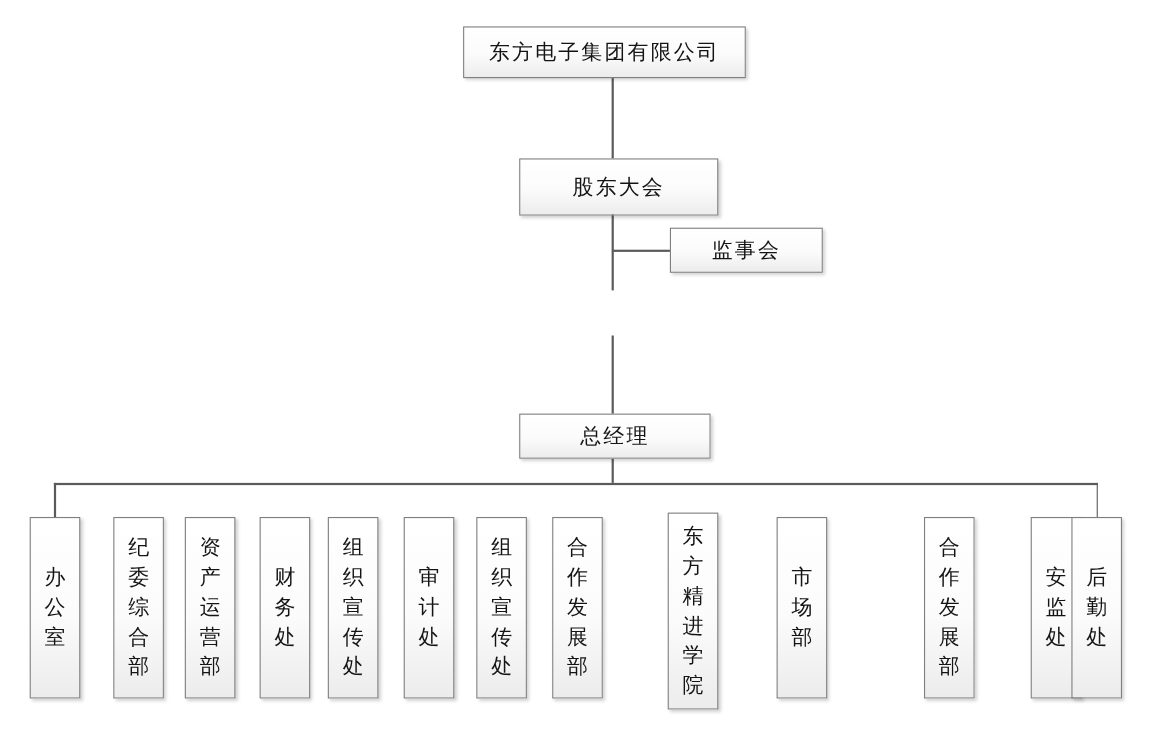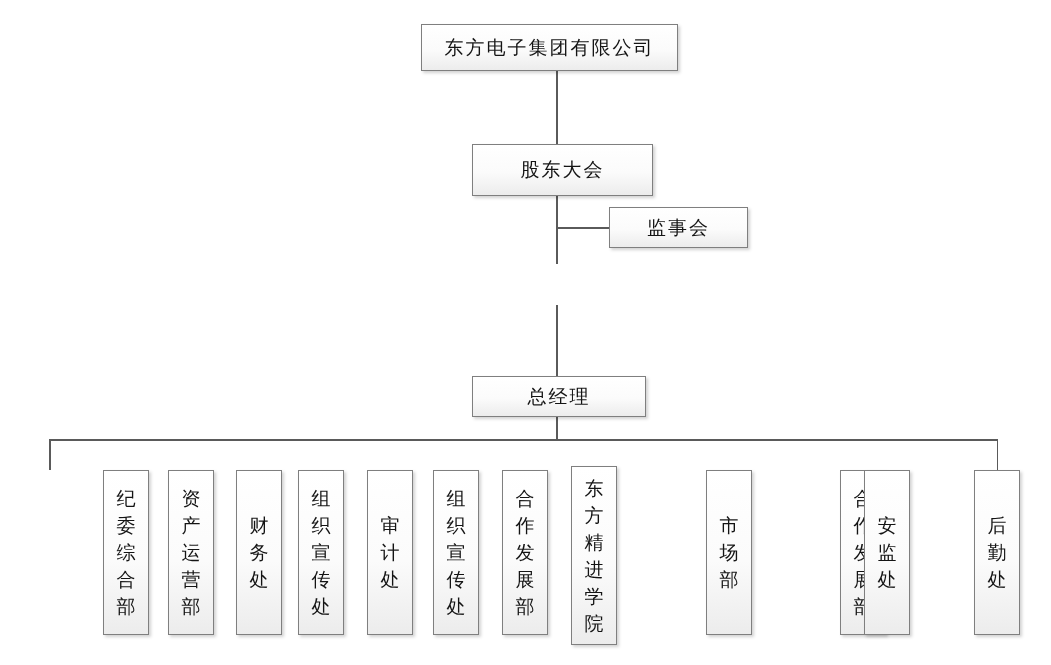--- a/index.html
+++ b/index.html
@@ -39,20 +39,21 @@
   }
   .box.vbox {
     left: 0;
     top: 470px;
     width: 46px;
     height: 165px;
   }
   .box.vbox.tall {
     top: 466px;
     height: 179px;
+    margin-left: 36px;
   }
   .box.vbox span {
     display: block;
     width: 1.06em;
     margin: 0 auto;
     font-size: 19px;
     line-height: 27px;
     text-align: center;
     word-break: break-all;
   }
@@ -81,20 +82,23 @@
 
   <div class="box hbox" style="left:609px; top:207px; width:139px; height:41px">
     <span>监事会</span>
   </div>
 
 
   <div class="box hbox" style="left:472px; top:376px; width:174px; height:41px">
     <span>总经理</span>
   </div>
 
+  <div class="box vbox" style="left:27px">
+    <span>办公室</span>
+  </div>
   <div class="box vbox" style="left:103px">
     <span>纪委综合部</span>
   </div>
   <div class="box vbox" style="left:168px">
     <span>资产运营部</span>
   </div>
   <div class="box vbox" style="left:236px">
     <span>财务处</span>
   </div>
   <div class="box vbox" style="left:298px">
@@ -111,20 +115,20 @@
   </div>
   <div class="box vbox tall" style="left:571px">
     <span>东方精进学院</span>
   </div>
   <div class="box vbox" style="left:706px">
     <span>市场部</span>
   </div>
   <div class="box vbox" style="left:840px">
     <span>合作发展部</span>
   </div>
-  <div class="box vbox" style="left:864px">
+  <div class="box vbox" style="left:937px">
     <span>安监处</span>
   </div>
   <div class="box vbox" style="left:974px">
     <span>后勤处</span>
   </div>
 
 </div>
 
 </body></html>

